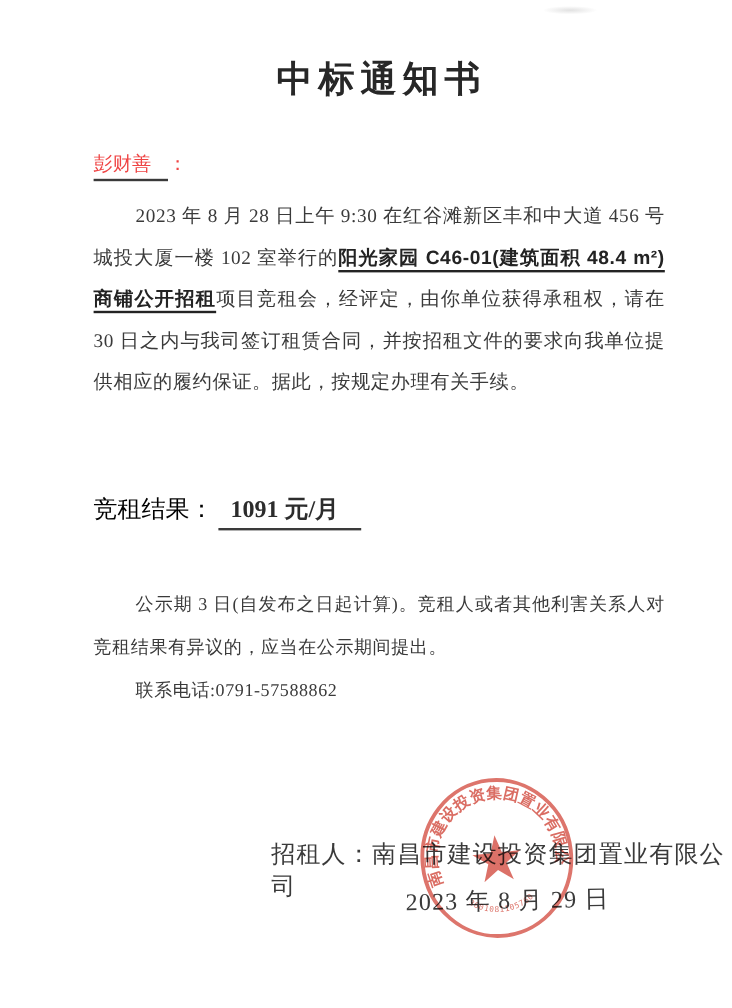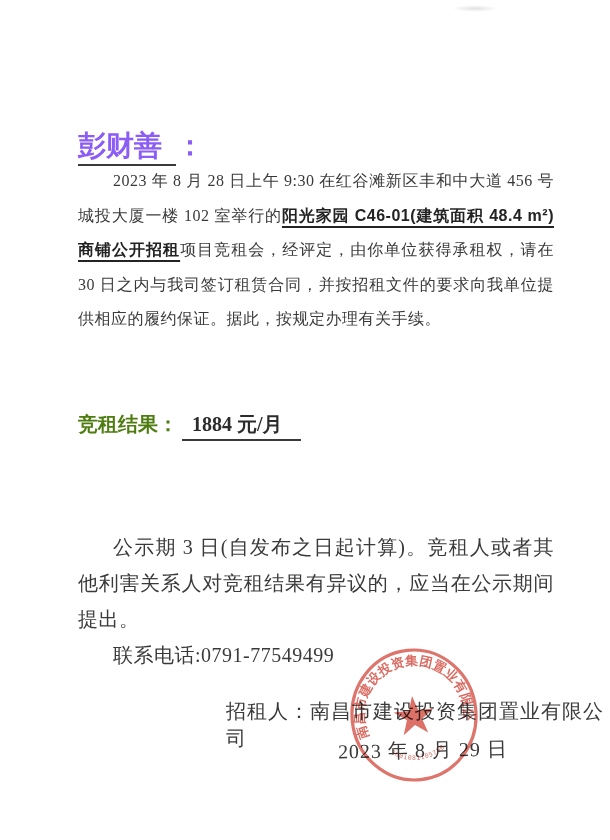--- a/index.html
+++ b/index.html
@@ -13,21 +13,21 @@
   }
   .title{
     position:absolute;top:46px;left:26px;right:0;
     text-align:center;
     font-family:"Liberation Sans","DejaVu Sans",sans-serif;
     font-weight:700;font-size:30px;letter-spacing:5px;color:#272727;
   }
   .addressee{
     position:absolute;top:127px;left:78px;
     font-family:"Liberation Sans","DejaVu Sans",sans-serif;
-    font-weight:700;font-size:28px;color:#8b5cf6;
+    font-weight:400;font-size:16px;color:#ef4444;
   }
   .addressee .name{
     border-bottom:2px solid #3a3a3a;
     padding:0 14px 3px 0;
   }
   .para1{
     position:absolute;top:164px;left:78px;width:476px;
     font-size:16px;line-height:34.5px;letter-spacing:0.5px;
     text-align:justify;text-indent:35px;
   }
@@ -37,33 +37,32 @@
     text-decoration:underline;
     text-decoration-thickness:2px;
     text-underline-offset:5px;
   }
   .result-line{
     position:absolute;top:411px;left:78px;
     font-size:20px;
   }
   .result-label{
     font-family:"Liberation Sans","DejaVu Sans",sans-serif;
-    font-weight:700;color:#4d7c0f;
+    font-weight:400;color:#000000;
   }
   .result-value{
     font-weight:700;color:#2c2c2c;
     border-bottom:2px solid #3a3a3a;
     padding:0 18px 4px 10px;
     margin-left:4px;
   }
   .para2{
     position:absolute;top:486px;left:78px;width:476px;
-    font-size:20px;line-height:36px;letter-spacing:0.5px;
+    font-size:15px;line-height:36px;letter-spacing:0.5px;
     text-align:justify;
-    margin-top:43px;
   }
   .para2 .notice{text-indent:35px;}
   .para2 .line{padding-left:35px;}
   .footer-lessor{
     position:absolute;top:698px;left:195px;
     font-size:20px;letter-spacing:1px;margin-left:31px;
   }
   .footer-date{
     position:absolute;top:737px;left:338px;
     font-size:20px;letter-spacing:1px;
@@ -89,36 +88,37 @@
     border-radius:50%;
   }
 </style>
 </head>
 <body>
 
 <div class="page">
 
   <div class="smudge"></div>
 
+  <div class="title">中标通知书</div>
 
   <div class="addressee">
     <span class="name">彭财善</span><span>：</span>
   </div>
 
   <div class="para1">
     <span>2023 年 8 月 28 日上午 9:30 在红谷滩新区丰和中大道 456 号城投大厦一楼 102 室举行的</span><span class="bold-u">阳光家园 C46-01(建筑面积 48.4 m²)商铺公开招租</span><span>项目竞租会，经评定，由你单位获得承租权，请在 30 日之内与我司签订租赁合同，并按招租文件的要求向我单位提供相应的履约保证。据此，按规定办理有关手续。</span>
   </div>
 
   <div class="result-line">
-    <span class="result-label">竞租结果：</span><span class="result-value">1884 元/月</span>
+    <span class="result-label">竞租结果：</span><span class="result-value">1091 元/月</span>
   </div>
 
   <div class="para2">
     <div class="notice">公示期 3 日(自发布之日起计算)。竞租人或者其他利害关系人对竞租结果有异议的，应当在公示期间提出。</div>
-    <div class="line">联系电话:0791-77549499</div>
+    <div class="line">联系电话:0791-57588862</div>
   </div>
 
   <div class="footer-lessor">
     <span>招租人：</span><span>南昌市建设投资集团置业有限公司</span>
   </div>
 
   <div class="footer-date">2023 年 8 月 29 日</div>
 
   <div class="seal">
     <svg viewBox="0 0 136 142" xmlns="http://www.w3.org/2000/svg">

